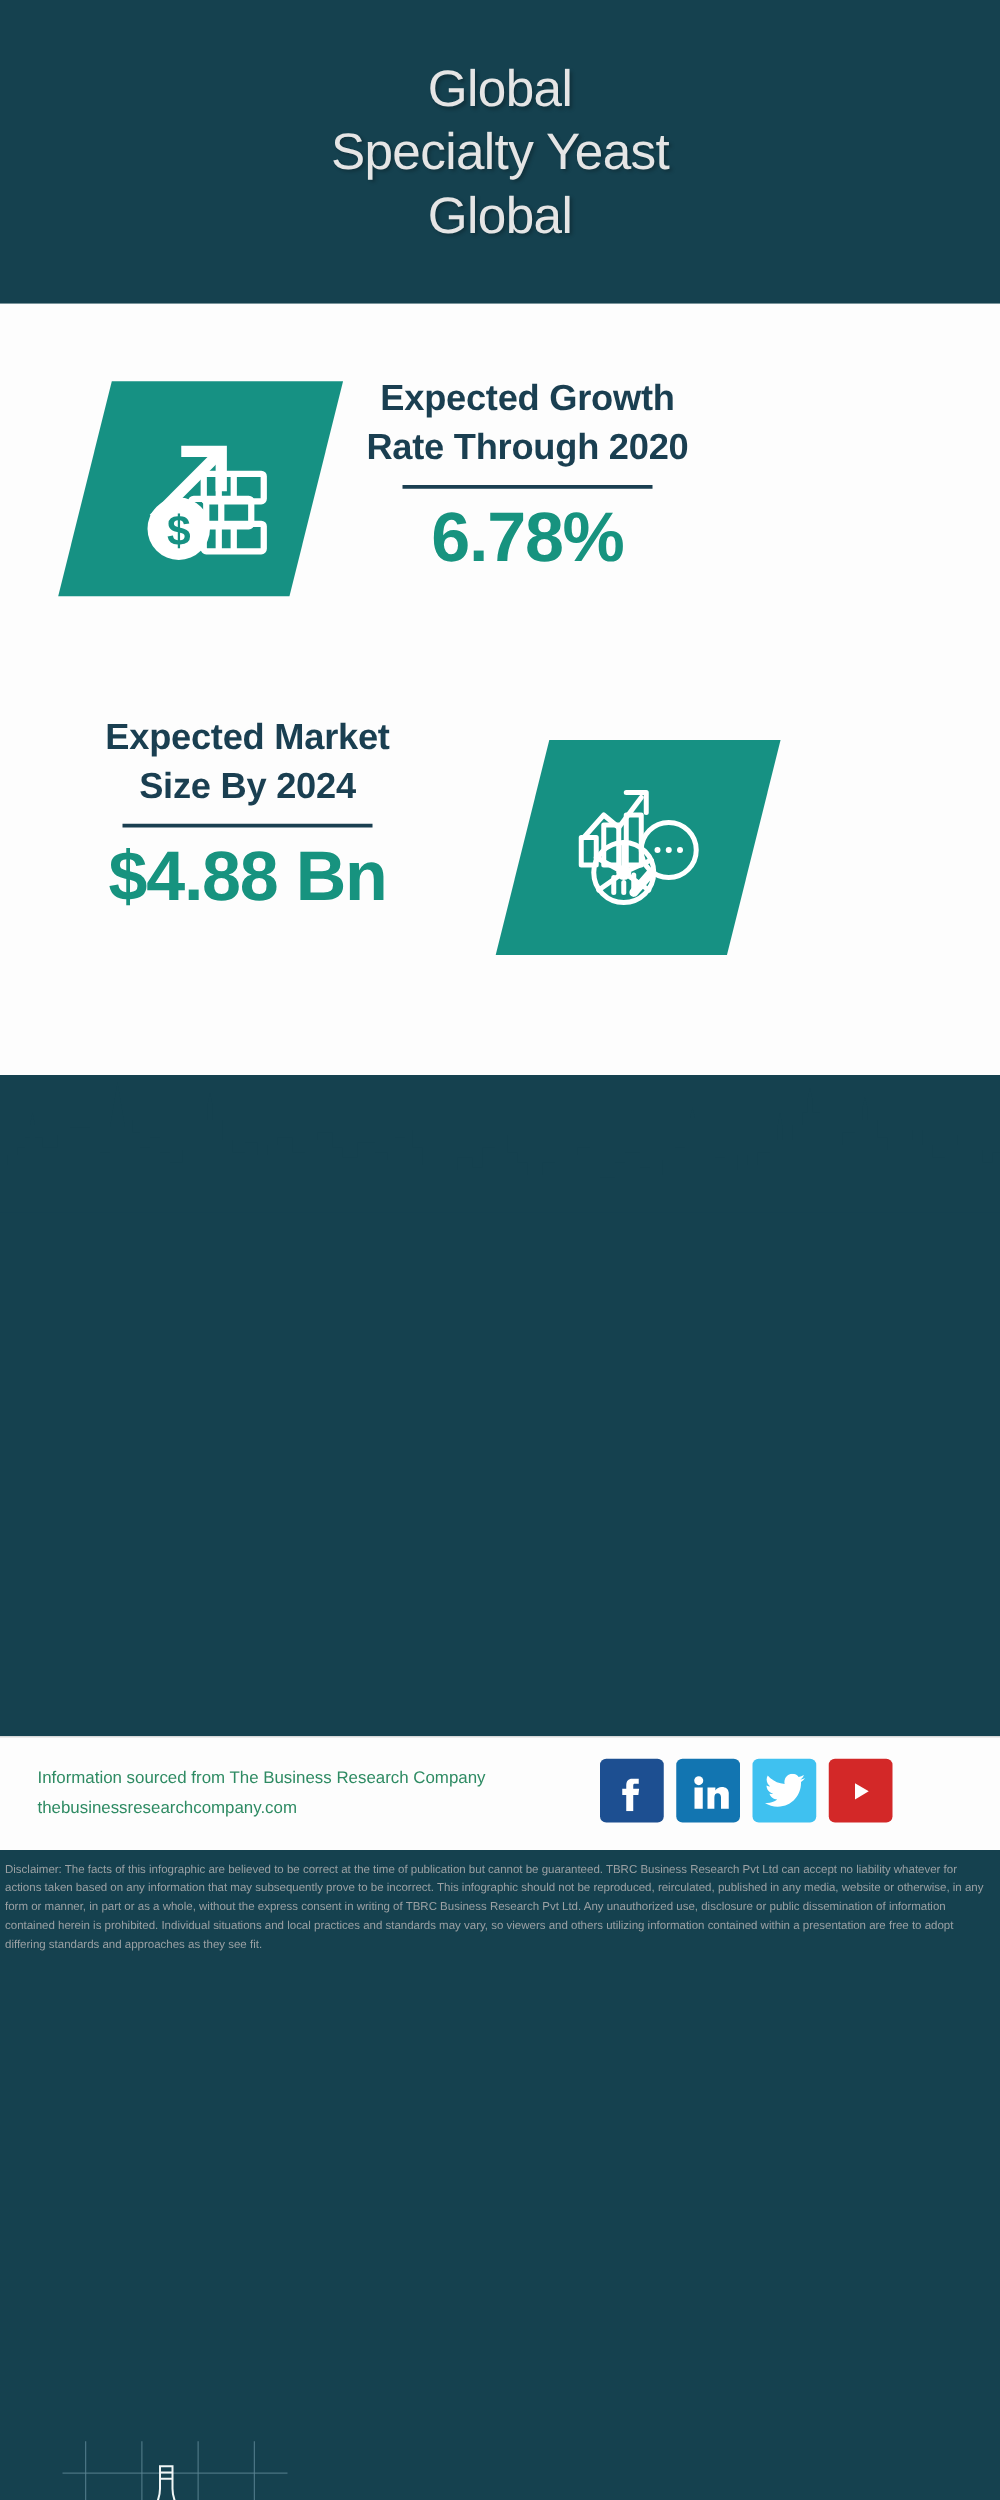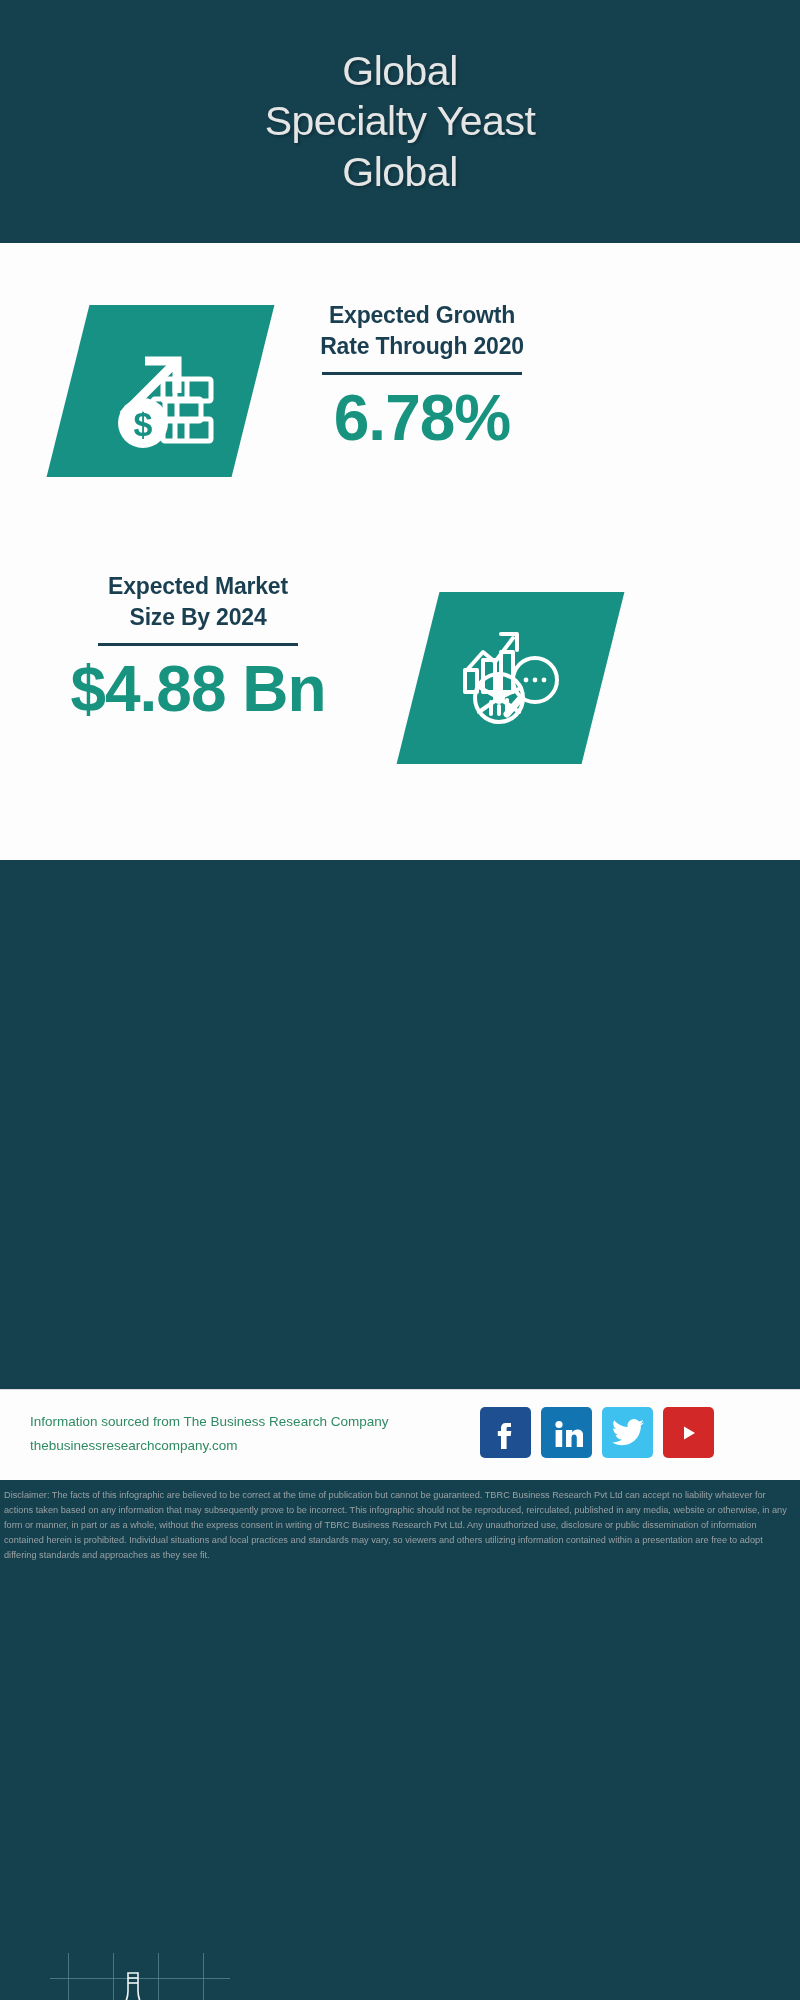--- a/index.html
+++ b/index.html
@@ -81,33 +81,33 @@
     height: 172px;
   }
 
   
   .stat-block {
     position: absolute;
     text-align: center;
   }
   .stat-label {
     color: #1a3f51;
-    font-size: 23px;
+    font-size: 29px;
     font-weight: bold;
     line-height: 1.33;
     letter-spacing: -0.2px;
   }
   .stat-rule {
     height: 3px;
     background: #1a3f51;
     margin: 11px auto 8px auto;
   }
   .stat-value {
     color: #17937f;
-    font-size: 64px;
+    font-size: 56px;
     font-weight: bold;
     line-height: 1.1;
     letter-spacing: -1px;
   }
 
   #stat-growth {
     left: 276px;
     top: 300px;
     width: 292px;
   }

